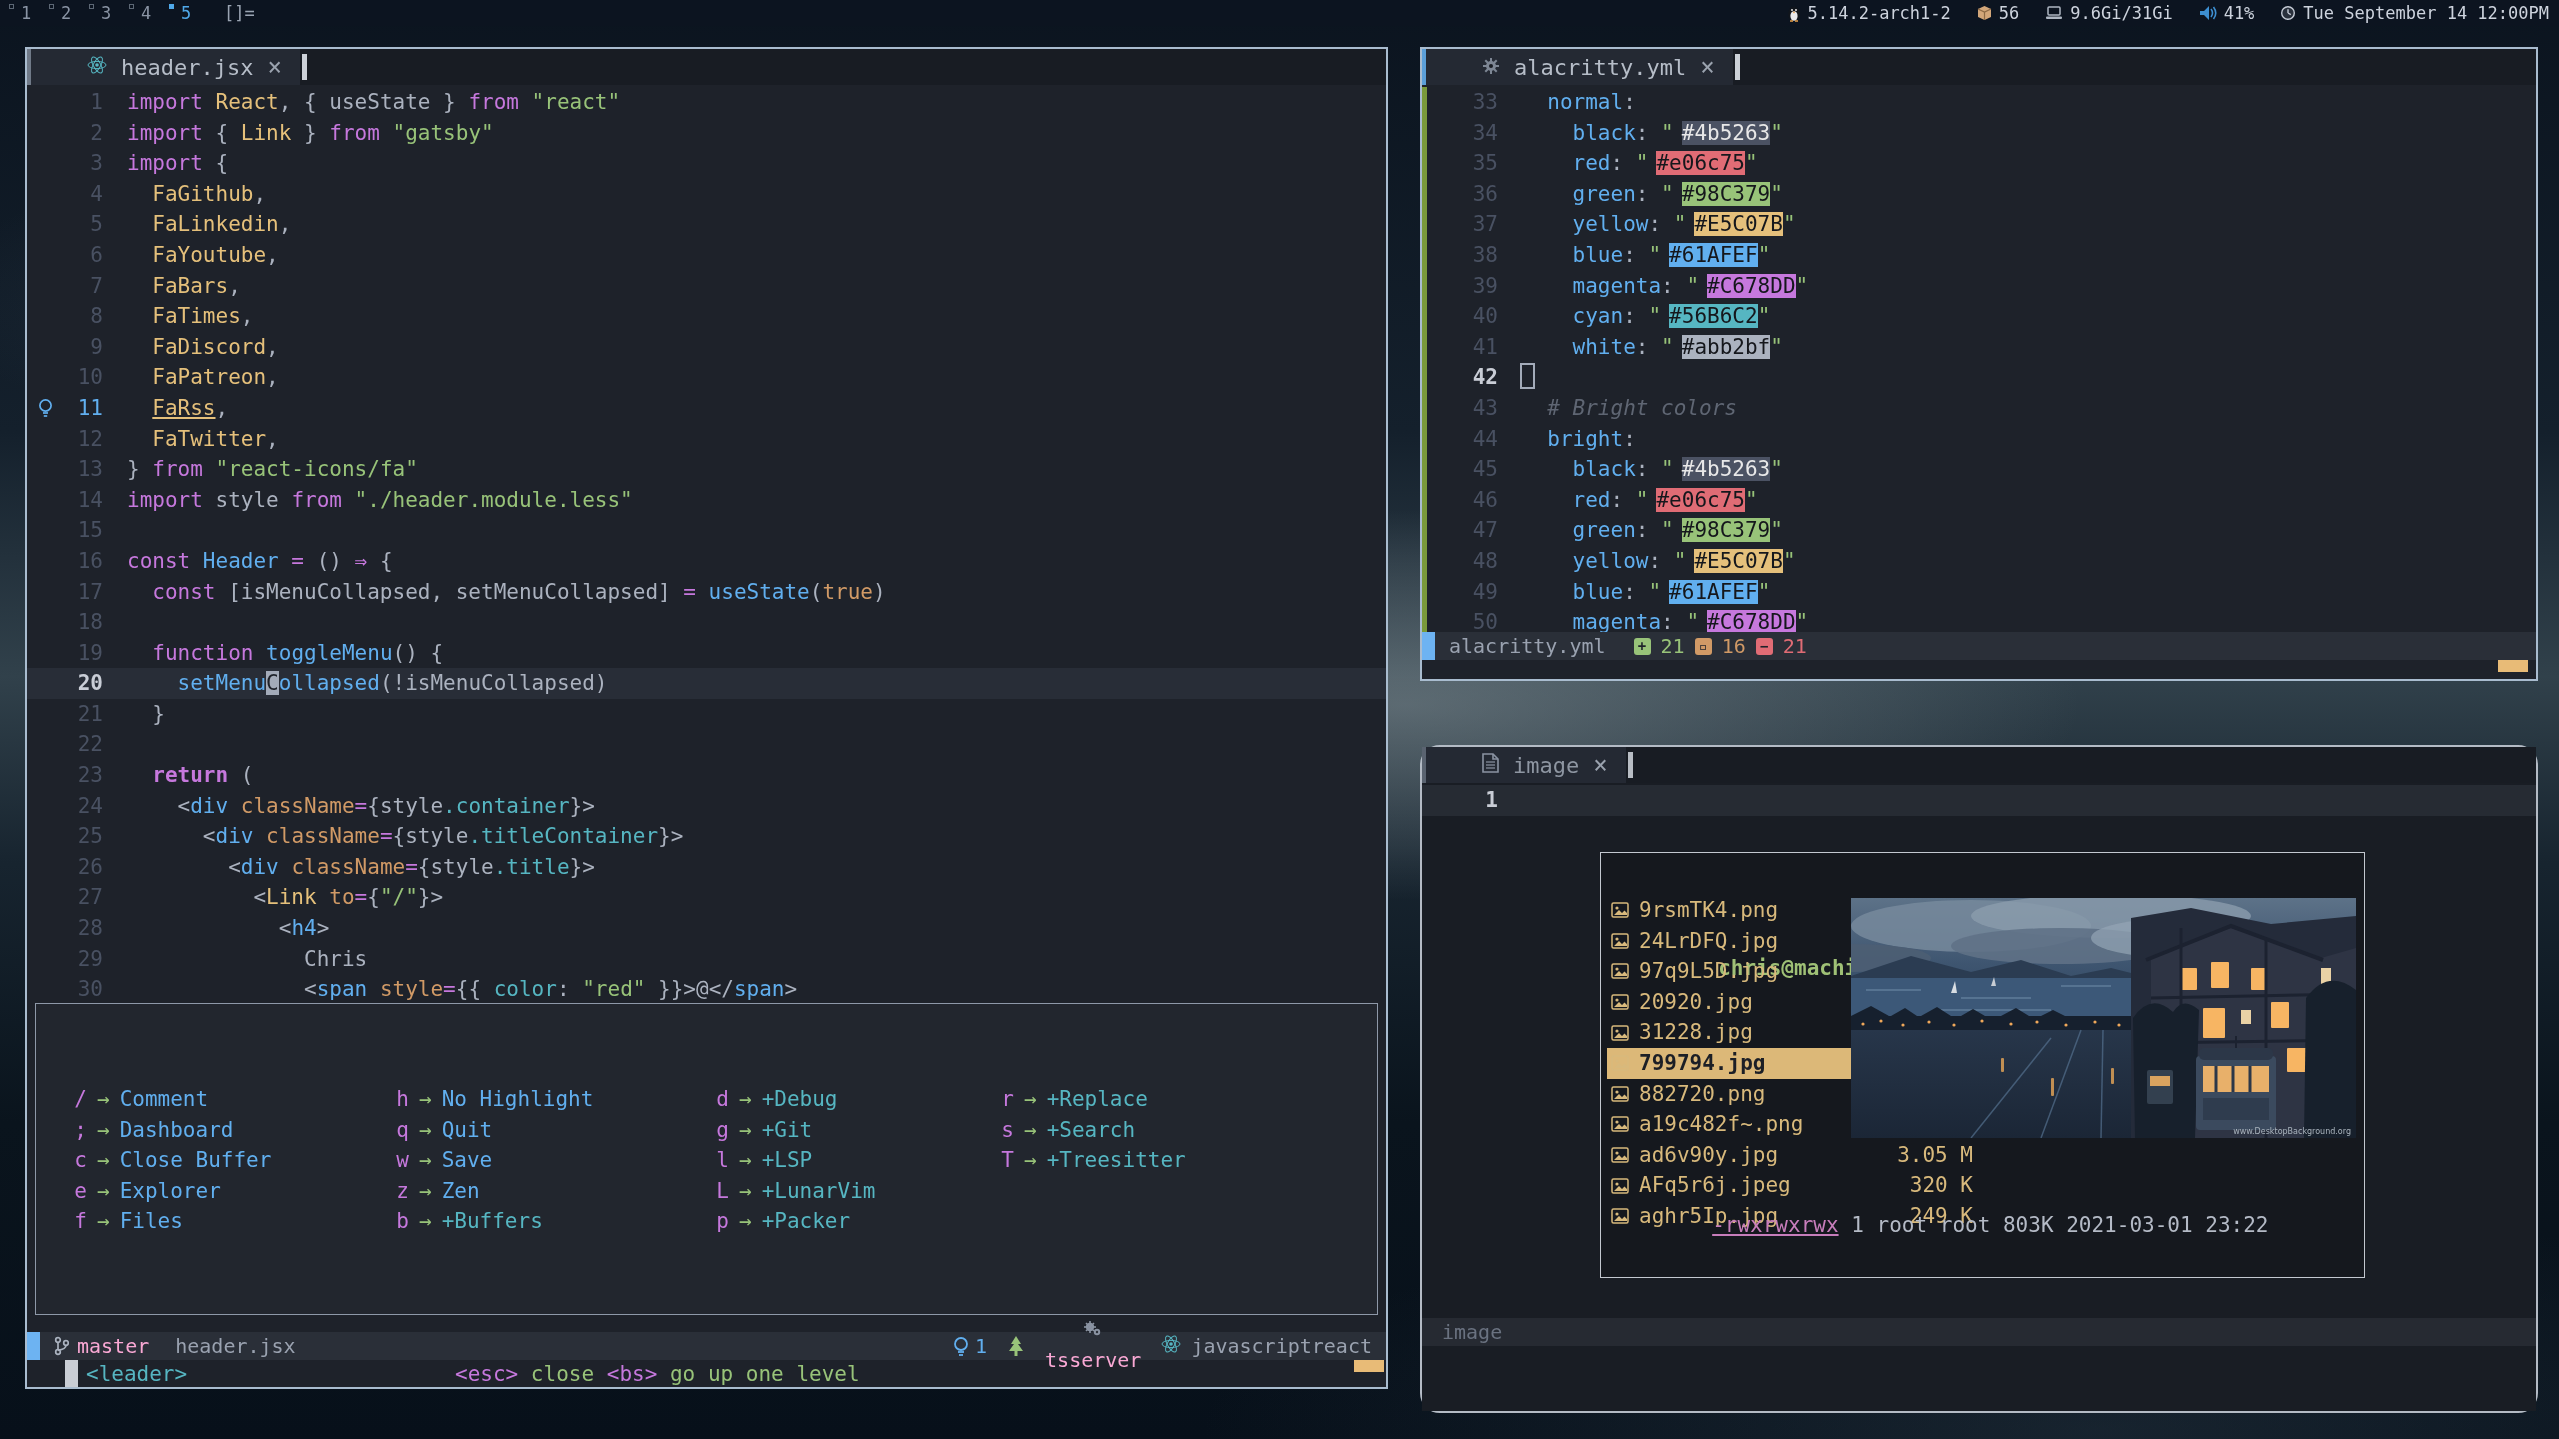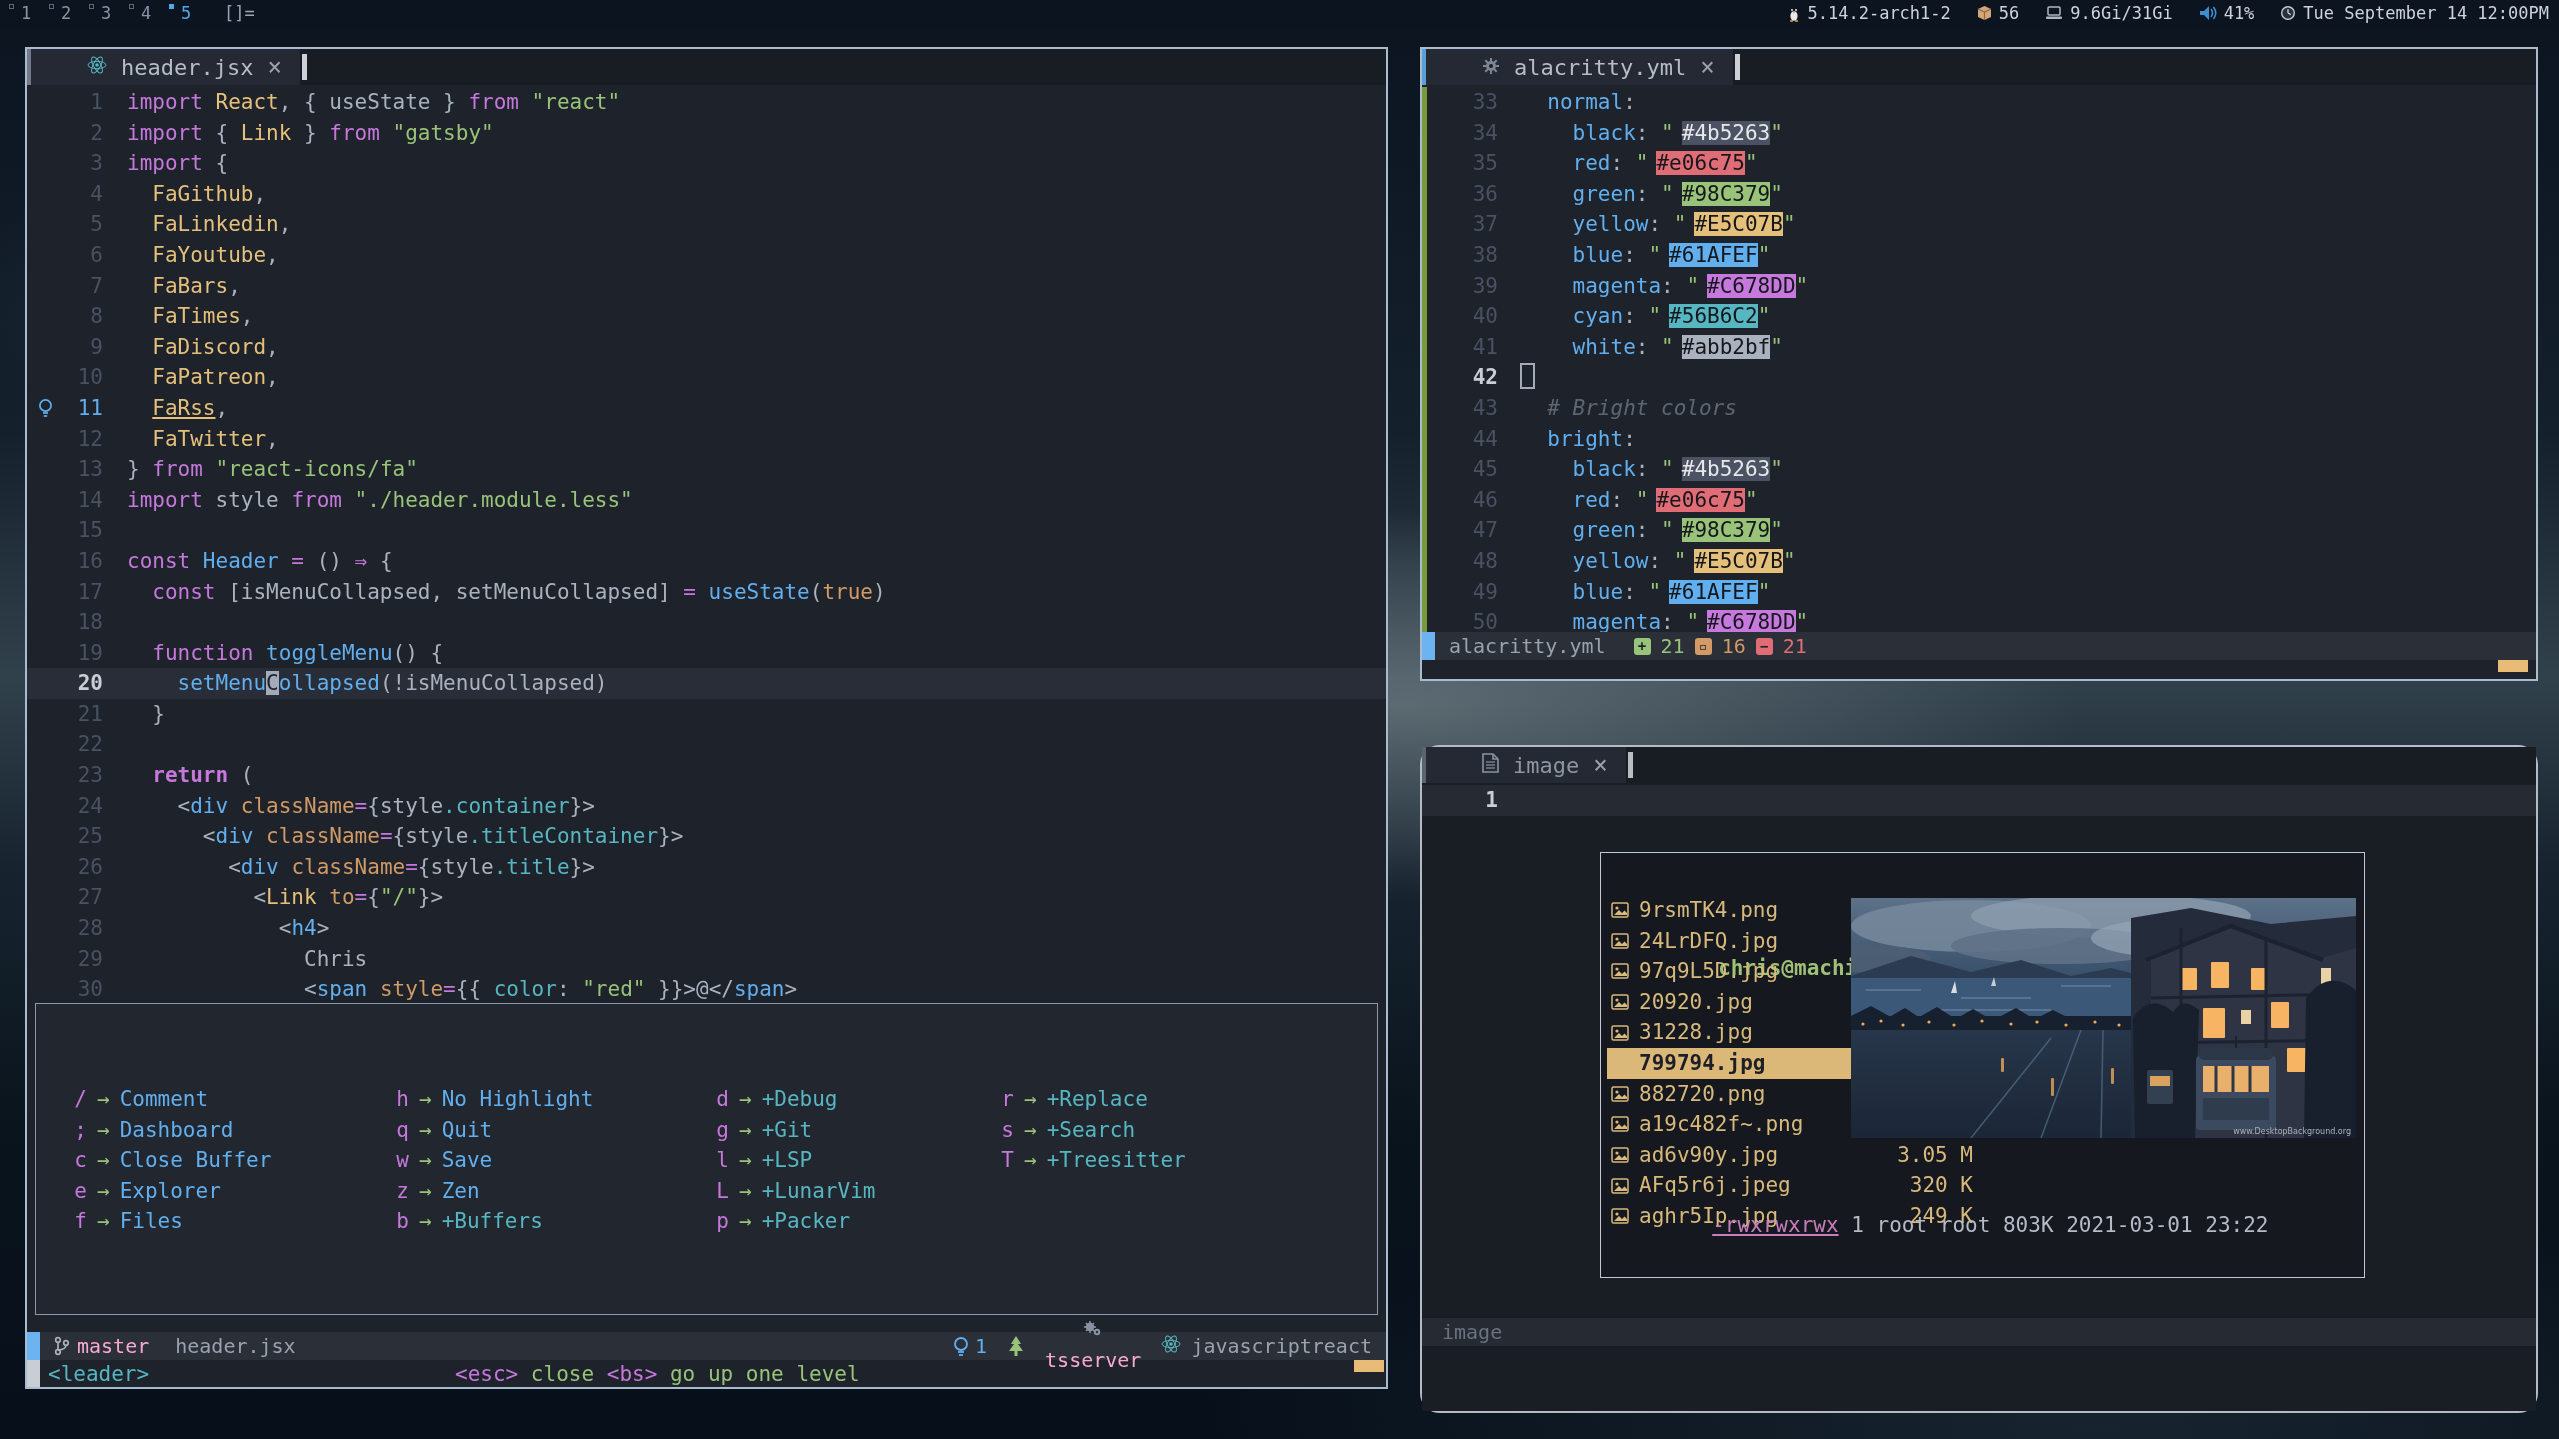--- a/index.html
+++ b/index.html
@@ -70,21 +70,21 @@
 
   
   .statusline { position:absolute; left:0; right:0; height:28px; background:#2a2f38;
     display:flex; align-items:center; font-size:20px; color:#9aa2b0; }
   .sl-accent { width:13px; height:28px; background:#6db3f2; flex:0 0 13px; margin-right:14px; }
   .sl-bold { color:#f9a8d4; font-weight:normal; }
   .sl-right { margin-left:auto; display:flex; align-items:center; gap:20px; margin-right:14px; }
   .sl-diag { color:#61afef; display:flex; align-items:center; gap:6px; }
   .sl-thumb { position:absolute; width:30px; height:12px; background:#e8bb77; right:2px; bottom:-12px; z-index:5; }
   .cmdline { position:absolute; left:0; right:0; height:27px; display:flex; align-items:center;
-    font-size:21px; }
+    font-size:21px;padding-left:38px; }
   .cmd-block { width:13px; height:27px; background:#c9cdd4; flex:0 0 13px; margin-right:8px; }
   .leader { color:#56b6c2; }
   .cmd-hints { position:absolute; left:428px; white-space:pre; }
   .hint-k { color:#c678dd; } .hint-t { color:#98c379; }
 
   .gitstrip { position:absolute; left:0; top:38px; width:5px; height:547px; background:#7a9a3a; }
   .gs-stats { display:flex; align-items:center; gap:10px; margin-left:28px; }
   .gs-ic { width:17px; height:17px; border-radius:3px; display:inline-flex; align-items:center;
     justify-content:center; font-size:14px; font-weight:bold; color:#1e222a; }
   .gs-add { background:#98c379; } .gs-chg { background:#d19a66; } .gs-del { background:#e06c75; }

